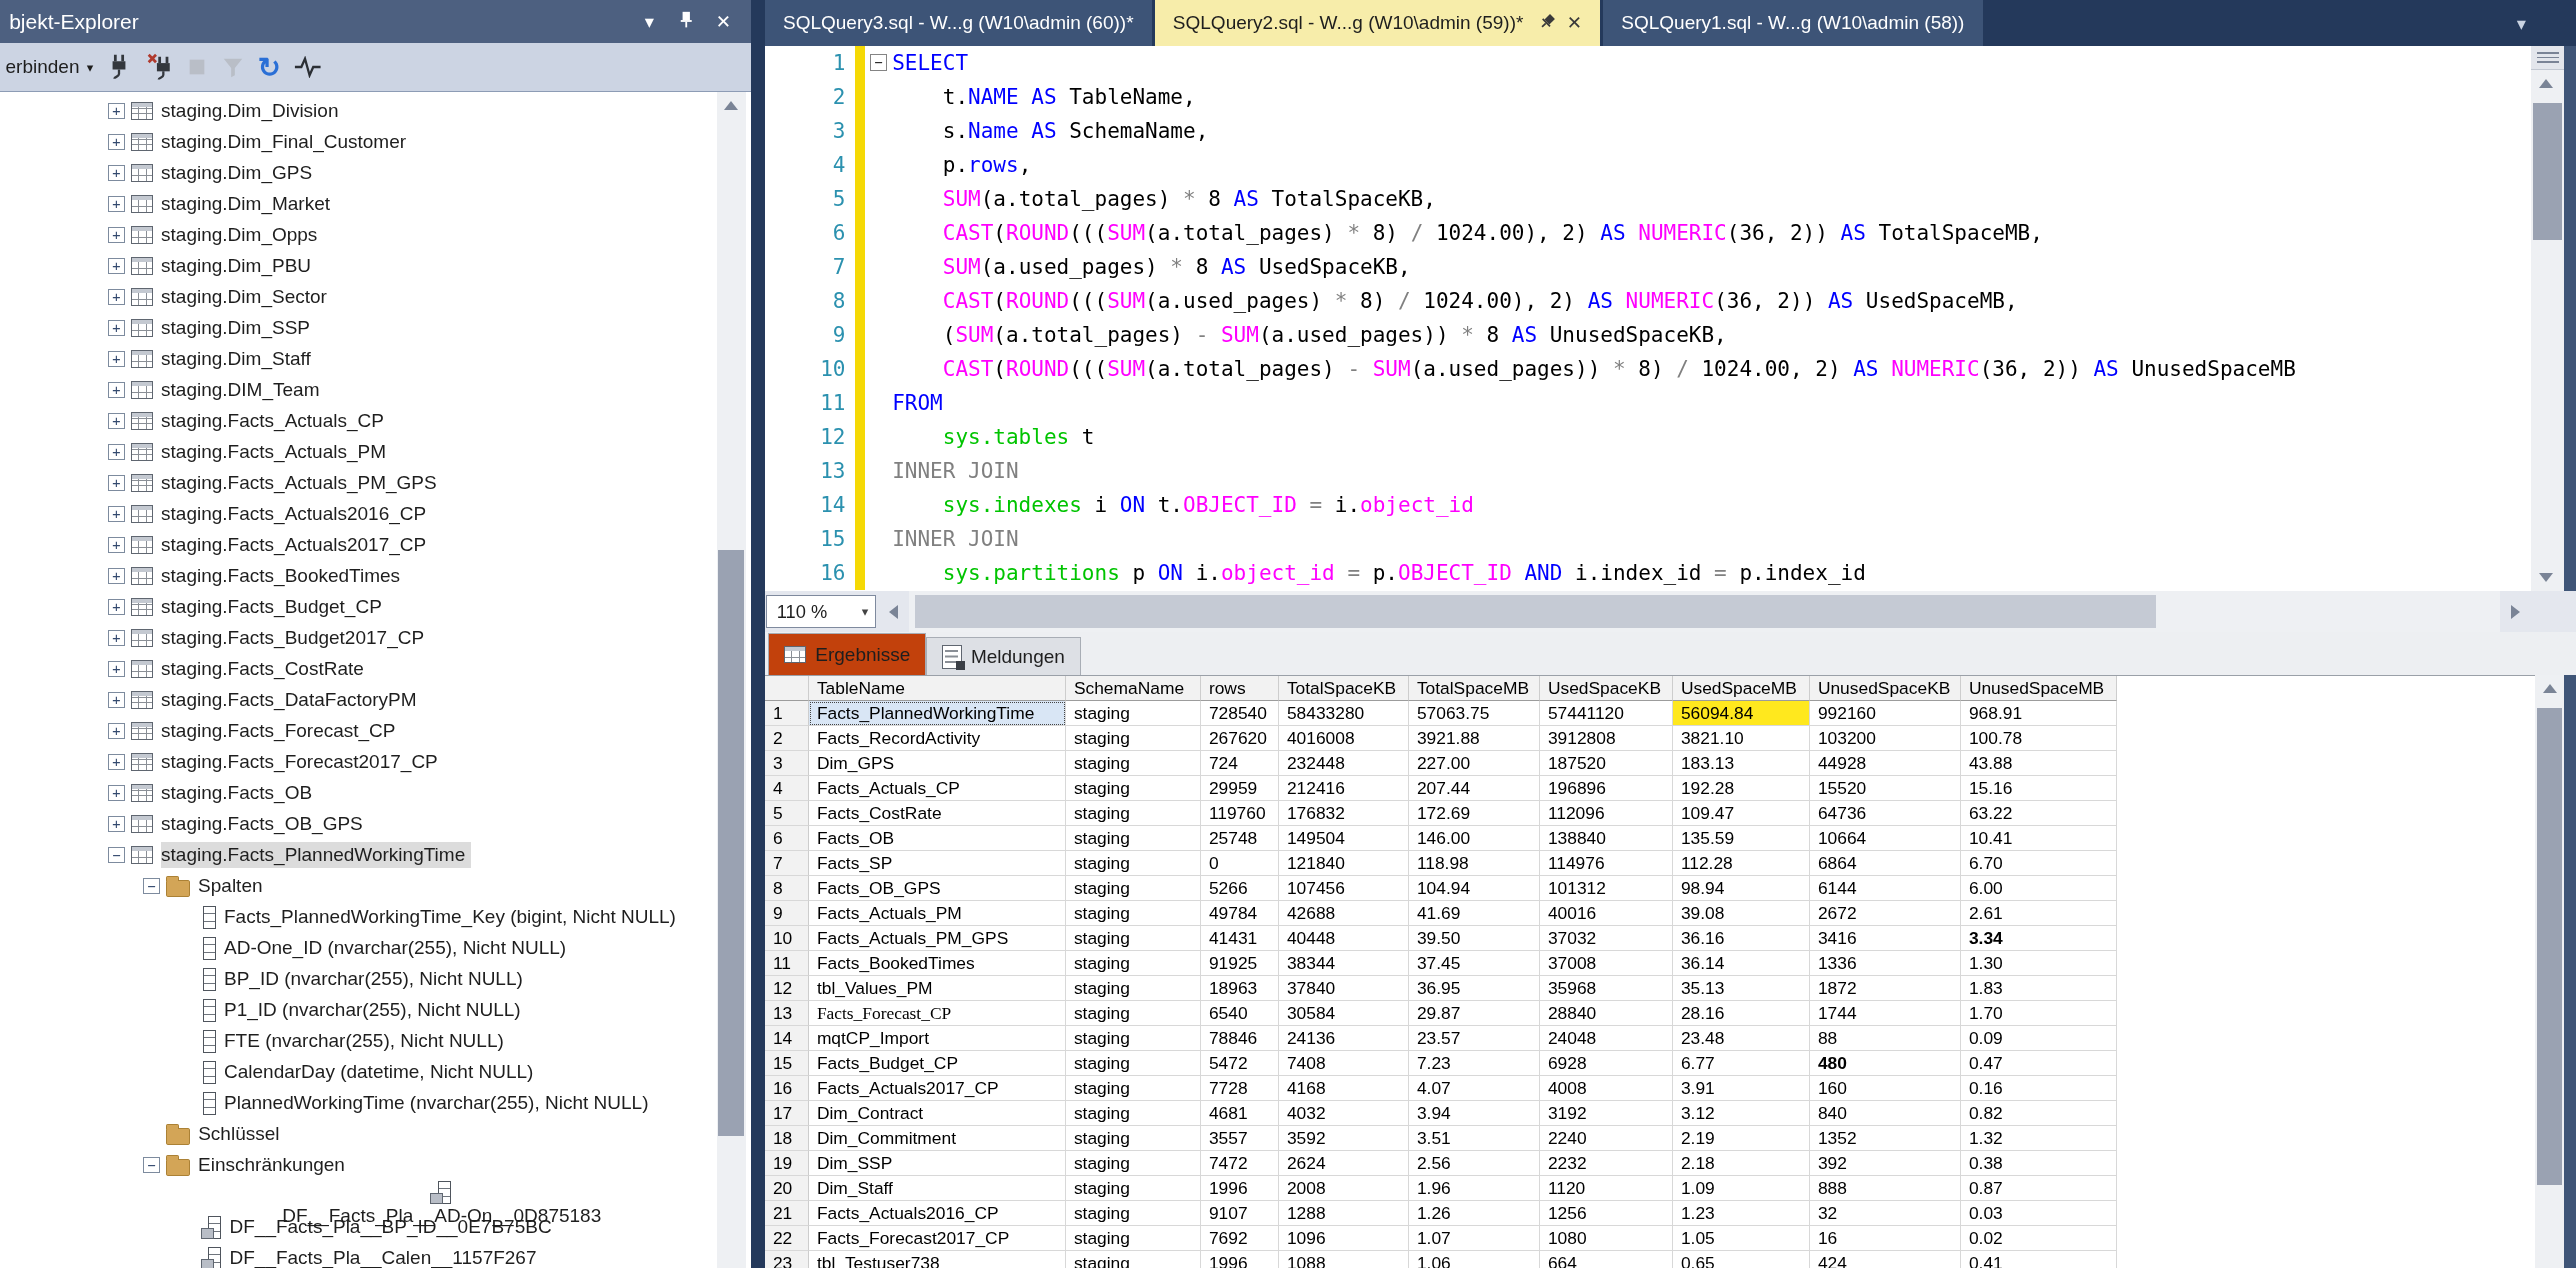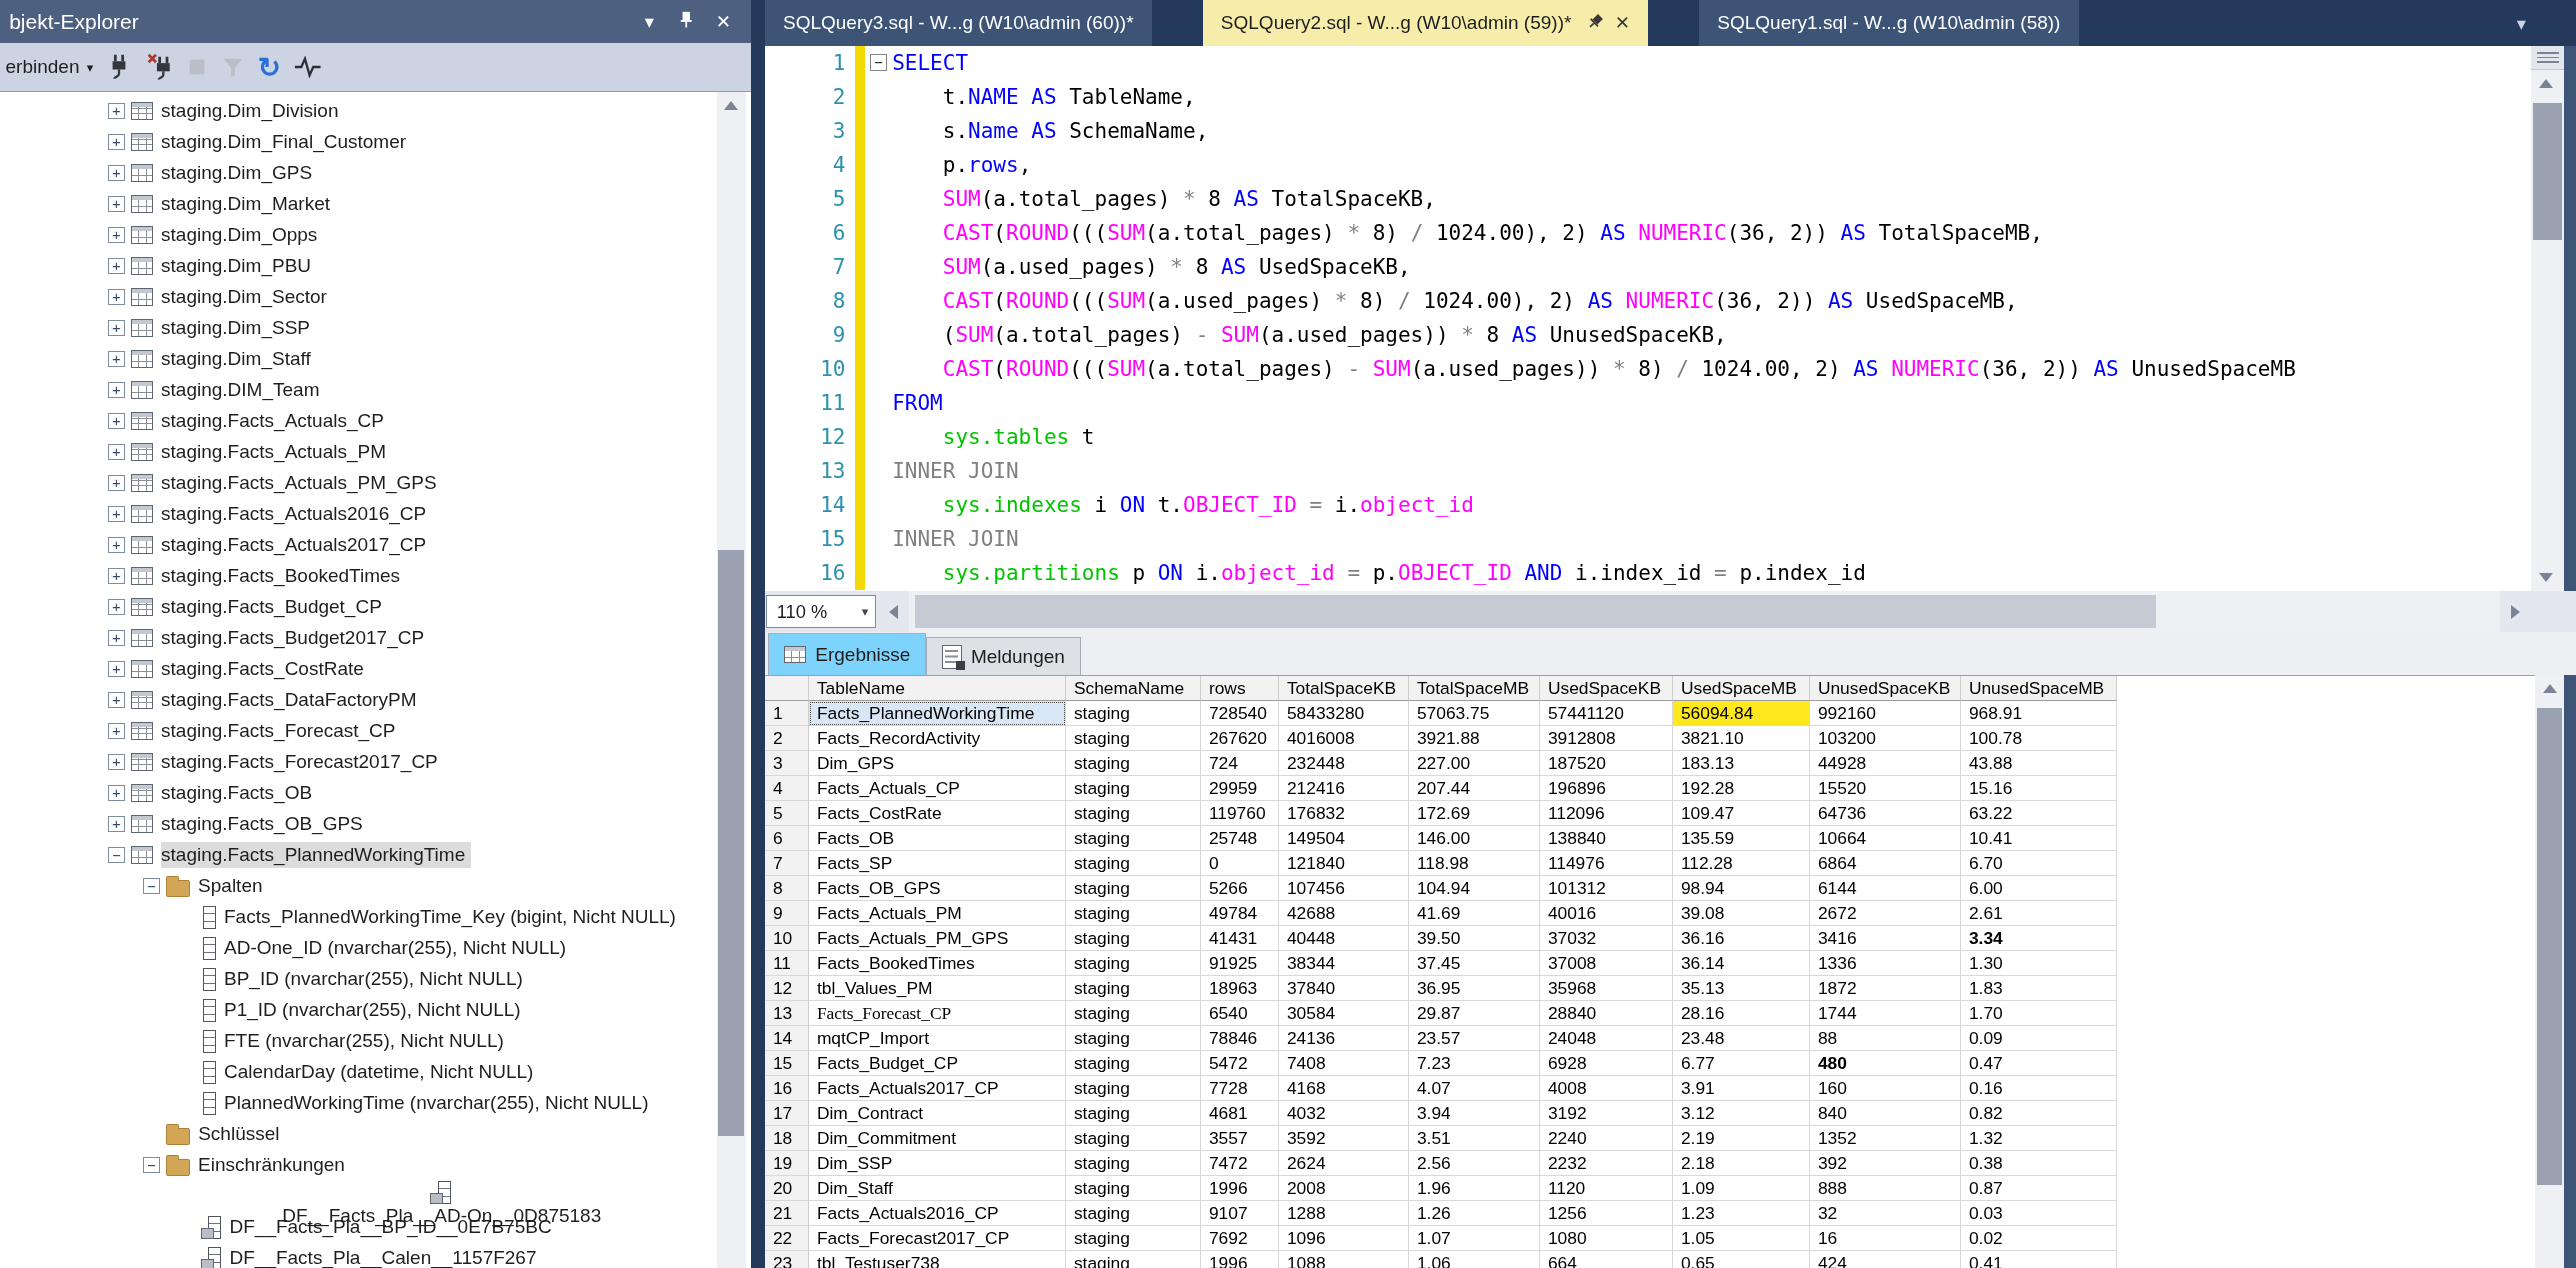--- a/index.html
+++ b/index.html
@@ -54,21 +54,21 @@
             border-left:9.2px solid #7a8496; }
   .sb-thumb { position:absolute; left:1.8px; right:1.8px; background:#9aa2b2; }
   #tree-thumb { top:458px; height:586px; }
 
   #splitter { width:13.7px; flex:none; background:#24395b; }
 
   
   #right { flex:1; display:flex; flex-direction:column; min-width:0; }
 
   
-  #tabbar { height:46px; flex:none; background:#24395b; display:flex; align-items:stretch; position:relative;gap:48px; }
+  #tabbar { height:46px; flex:none; background:#24395b; display:flex; align-items:stretch; position:relative; }
   .doc-tab { display:flex; align-items:center; padding:0 18.3px; font-size:19px; white-space:nowrap; }
   .doc-tab.inactive { background:#3d5477; color:#fff; margin-right:2.7px; }
   .doc-tab.active { background:#f7edaa; color:#1e1e1e; margin-right:2.7px; }
   .tab-pin { margin-left:14.7px; font-size:17.4px; color:#3a3a3a; transform:rotate(45deg); }
   .tab-close { margin-left:13px; font-size:18.3px; color:#3a3a3a; }
   #tabwell-dd { position:absolute; right:50px; top:13px; color:#c9d3e2; font-size:18.3px; }
 
   
   #editor-row { height:545px; flex:none; display:flex; background:#fff; }
   #editor-main { flex:1; overflow:hidden; padding-left:13px; background:#fff; }
@@ -97,21 +97,21 @@
   #zoom-box .dd { margin-left:auto; margin-right:7.3px; font-size:13px; color:#444; }
   .hsb-arrow { width:31px; display:flex; align-items:center; justify-content:center; }
   #editor-htrack { flex:1; position:relative; background:#eef0f3; }
   #editor-hthumb { position:absolute; top:3.7px; bottom:3.7px; left:5.5px; width:78%; background:#c5cad4; }
   #hbar-corner { width:45px; background:#e4e7ee; }
 
   
   #rtabs { height:43px; flex:none; background:#edeff2; display:flex; align-items:flex-end; padding-left:3.7px; }
   .rtab { display:flex; align-items:center; font-size:19px; color:#1e1e1e; padding:0 14.7px;
           height:38px; border:0.9px solid #a8adb5; border-bottom:none; }
-  .rtab.active { background:#7dd3fc; height:42px; }
+  .rtab.active { background:#c2410c; height:42px; }
   .rtab.inactive { background:#dde0e5; }
   .rtab .ico { margin-right:9.2px; }
   .ico-msg { width:20px; height:24px; background:#fff; border:0.9px solid #5f6670; position:relative; }
   .ico-msg::before { content:""; position:absolute; left:2.7px; top:4.6px; right:2.7px; height:1.8px;
       background:#8a8f96; box-shadow:0 5.5px 0 #8a8f96, 0 11px 0 #8a8f96; }
   .ico-msg::after { content:""; position:absolute; right:-4.6px; bottom:-2.7px; width:9.2px; height:9.2px; background:#3a3f46; }
 
   
   #grid-row { flex:1; display:flex; min-height:0; background:#fff; }
   #grid-area { flex:1; overflow:hidden; border-top:0.9px solid #9aa0a8; }

